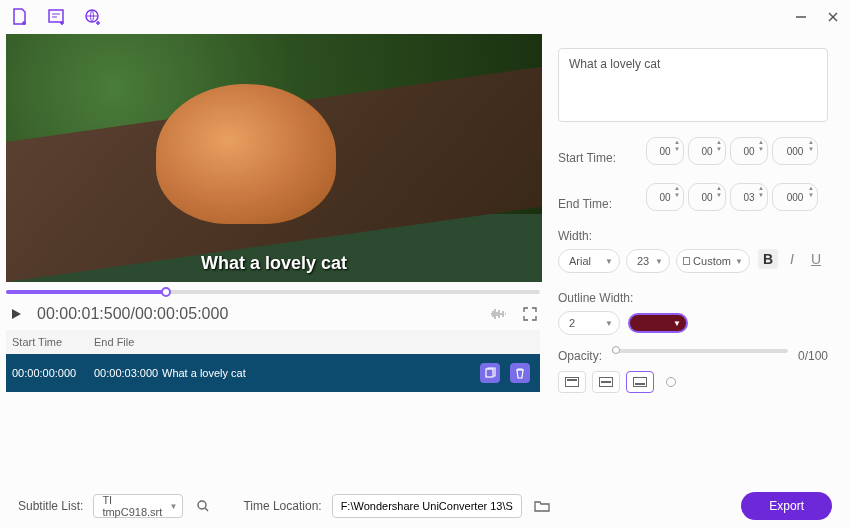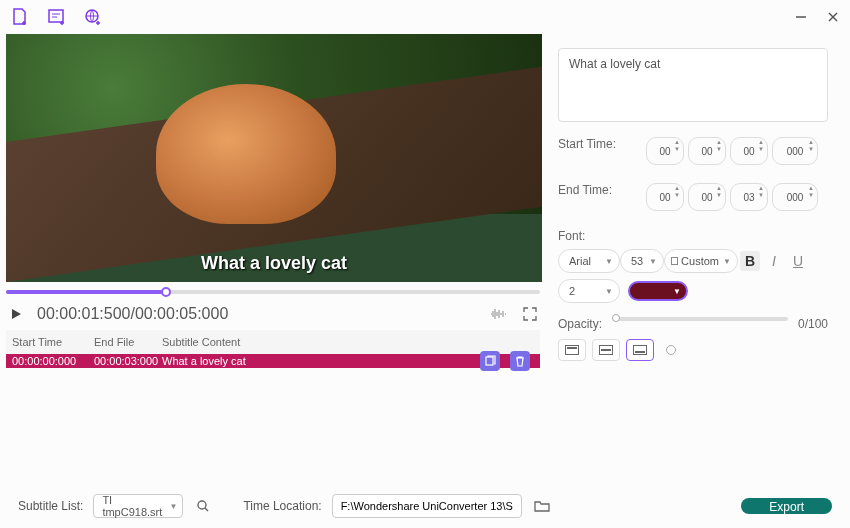--- a/index.html
+++ b/index.html
@@ -18,35 +18,35 @@
 .seek-fill{height:4px;background:#8b5cf6;border-radius:2px;position:absolute;top:2px;left:0;width:30%}
 .seek-thumb{width:10px;height:10px;background:#fff;border:2px solid #8b5cf6;border-radius:50%;position:absolute;top:-1px;left:29%}
 .ctrl-row{display:flex;align-items:center;height:28px;margin-top:4px;gap:14px}
 .play-icon{width:14px;height:14px;margin-left:3px}
 .time-text{font-size:16px;color:#555}
 .ctrl-right{margin-left:auto;display:flex;gap:12px;align-items:center}
 .sub-header{display:flex;background:#f5f5f5;height:24px;align-items:center;font-size:11px;color:#666;padding-left:6px;margin-top:2px}
 .sh-start{width:82px}
 .sh-end{width:68px}
 .sh-content{flex:1}
-.sub-row{display:flex;background:#be185d;color:#fff;height:14px;align-items:center;font-size:11px;padding-left:6px}
+.sub-row{display:flex;background:#0c4a6e;color:#fff;height:38px;align-items:center;font-size:11px;padding-left:6px}
 .sr-start{width:82px}
 .sr-end{width:68px}
 .sr-content{flex:1}
 .sr-icons{display:flex;gap:10px;margin-right:10px}
 .sr-icbtn{width:20px;height:20px;background:#7a6de8;border-radius:4px;display:flex;align-items:center;justify-content:center}
 .right-col{width:300px;padding:14px 18px 0 12px}
 .sub-text{width:100%;height:74px;border:1px solid #ddd;border-radius:4px;padding:8px 10px;font-size:12px;resize:none;color:#555}
-.time-row{display:flex;align-items:flex-start;margin-top:12px;font-size:12px;color:#666}
+.time-row{display:flex;align-items:flex-end;margin-top:12px;font-size:12px;color:#666}
 .time-label{width:88px}
 .spin{width:38px;height:28px;border:1px solid #ddd;border-radius:10px;margin-right:4px;display:flex;align-items:center;padding:0 4px;position:relative;font-size:10px;color:#555;justify-content:center}
 .spin.wide{width:46px}
 .spin-arrows{position:absolute;right:3px;top:1px;display:flex;flex-direction:column;font-size:6px;color:#888;line-height:7px}
 .sec-label{font-size:12px;color:#666;margin-top:18px;display:block}
-.font-row{display:flex;margin-top:6px;align-items:center}
+.font-row{display:flex;gap:6px;margin-top:6px;}
 .sel{height:24px;border:1px solid #ddd;border-radius:12px;padding:0 18px 0 10px;font-size:11px;color:#555;display:flex;align-items:center;position:relative;background:#fff}
 .sel .caret{position:absolute;right:6px;font-size:8px;color:#888}
 .biu{display:flex;gap:4px;margin-left:2px}
 .biu-btn{width:20px;height:20px;display:flex;align-items:center;justify-content:center;color:#888;font-size:14px;border-radius:3px}
 .biu-btn.active{background:#eee;color:#333;font-weight:bold}
 .ow-row{display:flex;gap:8px;margin-top:6px;align-items:center}
 .color-swatch{width:60px;height:20px;border:2px solid #8b5cf6;border-radius:10px;background:#6b1020;display:flex;align-items:center;position:relative}
 .color-swatch .caret{position:absolute;right:5px;font-size:8px;color:#fff}
 .opa-row{display:flex;align-items:flex-start;margin-top:14px;font-size:12px;color:#666}
 .opa-slider{flex:1;margin:0 10px;height:4px;background:#ddd;border-radius:2px;position:relative}
@@ -58,21 +58,21 @@
 .pos-inner::after{content:"";position:absolute;left:1px;right:1px;height:2px;background:#666}
 .pos-top::after{top:1px}.pos-mid::after{top:3px}.pos-bot::after{bottom:1px}
 .pos-radio{width:10px;height:10px;border:1px solid #aaa;border-radius:50%;margin-left:6px}
 .apply-row{display:flex;gap:10px;margin-top:28px;align-items:center}
 .apply-btn{height:24px;border:1px solid #ccc;border-radius:12px;padding:0 18px;font-size:11px;color:#555;background:#fff;display:flex;align-items:center}
 .refresh-btn{width:24px;height:24px;border:1px solid #ccc;border-radius:12px;display:flex;align-items:center;justify-content:center}
 .bottom-bar{position:absolute;bottom:0;left:0;right:0;height:44px;display:flex;align-items:center;padding:0 18px;font-size:12px;color:#555;gap:10px}
 .bb-sel{height:24px;border:1px solid #ccc;border-radius:4px;padding:0 20px 0 8px;display:flex;align-items:center;position:relative;font-size:11px;background:#fff;width:90px}
 .bb-sel .caret{position:absolute;right:5px;font-size:8px;color:#888}
 .bb-input{height:24px;border:1px solid #ccc;border-radius:4px;padding:0 8px;font-size:11px;width:190px;background:#fff}
-.export-btn{margin-left:auto;height:16px;background:#0f766e;color:#fff;border-radius:14px;padding:0 28px;display:flex;align-items:flex-end;font-size:12px}
+.export-btn{margin-left:auto;height:28px;background:#6d28d9;color:#fff;border-radius:14px;padding:0 28px;display:flex;align-items:center;font-size:12px}
 .icon-btn{width:20px;height:20px;display:flex;align-items:center;justify-content:center;color:#666}
 
 .fence{position:absolute;bottom:0;left:0;right:0;height:140px;background:linear-gradient(135deg,#5a4030 0%,#3a2818 100%);transform:skewY(-8deg);transform-origin:left}
 .leaves{position:absolute;top:0;left:0;right:0;height:180px;background:radial-gradient(circle at 20% 30%,#4a7c3a 0%,#2d5020 40%,#1a3010 100%)}
 .cat{position:absolute;top:50px;left:150px;width:180px;height:140px;background:radial-gradient(ellipse at 40% 40%,#e8a060 0%,#c87840 50%,#a05820 100%);border-radius:50% 50% 40% 40%}
 </style>
 </head>
 <body>
 
 <div class="top-bar">
@@ -142,21 +142,20 @@
         <div class="icon-btn">
             <svg width="14" height="14" viewBox="0 0 14 14" fill="none" stroke="#666" stroke-width="1.3">
               <path d="M1 5V1h4M13 5V1H9M1 9v4h4M13 9v4H9"></path>
             </svg>
           </div>
       </div>
     </div>
     <div class="sub-header">
       <div class="sh-start">Start Time</div>
       <div class="sh-end">End File</div>
-      <div class="sh-content">Subtitle Content</div>
     </div>
     <div class="sub-row">
       <div class="sr-start">00:00:00:000</div>
       <div class="sr-end">00:00:03:000</div>
       <div class="sr-content">What a lovely cat</div>
       <div class="sr-icons">
         <div class="sr-icbtn">
             <svg width="12" height="12" fill="none" stroke="#fff" stroke-width="1.2">
               <rect x="2" y="2" width="7" height="8"></rect>
               <path d="M4 2V1h7v8h-1"></path>
@@ -206,42 +205,43 @@
       <div class="spin">
           <span>03</span>
           <span class="spin-arrows">▲<br>▼</span>
         </div>
       <div class="spin wide">
           <span>000</span>
           <span class="spin-arrows">▲<br>▼</span>
         </div>
     </div>
 
-    <span class="sec-label">Font:</span>
+    <span class="sec-label">Width:</span>
     <div class="font-row">
       <div class="sel" style="width:62px">
           <span>Arial</span>
           <span class="caret">▼</span>
         </div>
       <div class="sel" style="width:44px">
-          <span>53</span>
+          <span>23</span>
           <span class="caret">▼</span>
         </div>
       <div class="sel" style="width:74px;padding-left:6px">
           <span style="width:8px;height:8px;border:1px solid #888;margin-right:3px"></span>
           <span>Custom</span>
           <span class="caret">▼</span>
         </div>
       <div class="biu">
         <div class="biu-btn active">B</div>
         <div class="biu-btn" style="font-style:italic">I</div>
         <div class="biu-btn" style="text-decoration:underline">U</div>
       </div>
     </div>
 
+    <span class="sec-label">Outline Width:</span>
     <div class="ow-row">
       <div class="sel" style="width:62px">
           <span>2</span>
           <span class="caret">▼</span>
         </div>
       <div class="color-swatch">
           <span class="caret">▼</span>
         </div>
     </div>
 

